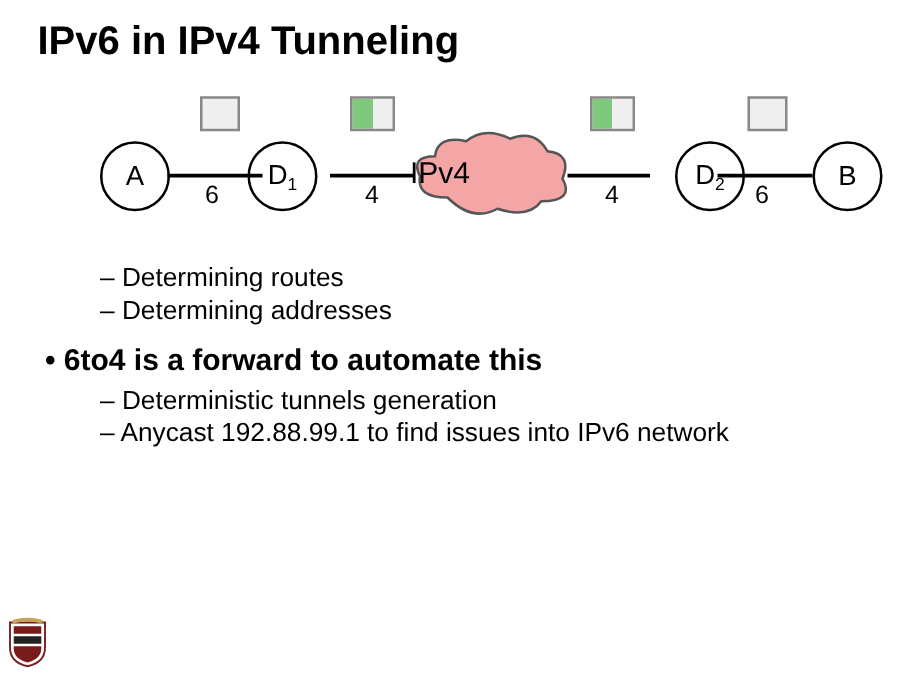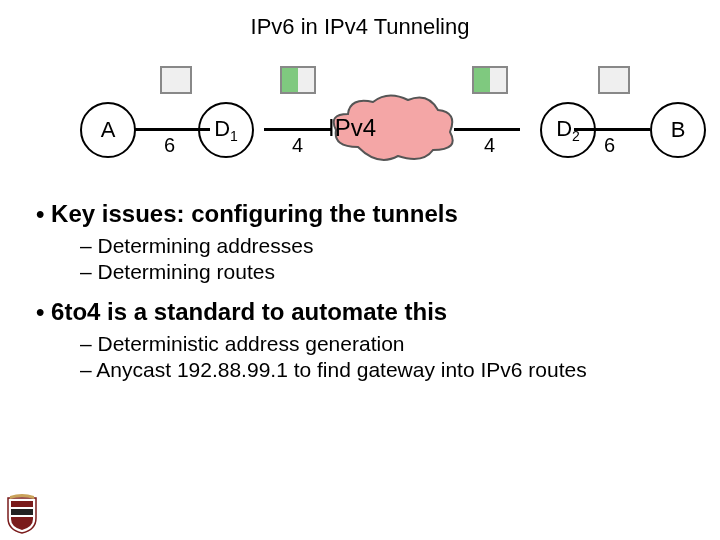--- a/index.html
+++ b/index.html
@@ -1,17 +1,17 @@
 <!DOCTYPE html>
 <html><head>
 <meta charset="utf-8">
 <style>
   body{margin:0;padding:0;width:720px;height:540px;background:#fff;font-family:Arial,Helvetica,sans-serif;color:#000;position:relative;overflow:hidden}
   .slide{padding:10px 30px 0 30px;box-sizing:border-box;width:100%;height:100%}
-  .title{font-size:22px;font-weight:normal;text-align:center;margin-top:4px;margin-bottom:22px}
+  .title{font-size:32px;font-weight:bold;margin-top:4px;margin-bottom:22px}
   .diagram{height:110px;position:relative;margin-bottom:28px}
   .node{position:absolute;width:52px;height:52px;border:2.5px solid #000;border-radius:50%;background:#fff;display:flex;align-items:center;justify-content:center;font-size:22px;top:40px}
   .node sub{font-size:14px;vertical-align:sub}
   .pkt{position:absolute;width:28px;height:24px;border:2px solid #888;background:#efefef;top:4px}
   .pkt.green{width:32px;background:linear-gradient(to right,#7fc97f 0 50%,#efefef 50% 100%)}
   .link{position:absolute;height:2.5px;background:#000;top:66px}
   .linklabel{position:absolute;top:72px;font-size:20px}
   .cloud{position:absolute;top:30px;left:298px;width:130px;height:74px}
   .cloud svg{width:100%;height:100%}
   .cloud .lbl{position:absolute;top:22px;left:0;width:100%;text-align:left;font-size:24px;font-weight:normal}
@@ -61,31 +61,30 @@
     <div class="link" style="left:234px;width:68px"></div>
     <div class="linklabel" style="left:262px">4</div>
     <div class="link" style="left:424px;width:66px"></div>
     <div class="linklabel" style="left:454px">4</div>
     <div class="link" style="left:544px;width:76px"></div>
     <div class="linklabel" style="left:574px">6</div>
   </div>
 
   <ul class="top">
     <li>
-      <span class="bullet-main">Key issues: configuring the tunnels</span>
       <ul class="sub">
+        <li>Determining routes</li>
         <li>Determining addresses</li>
-        <li>Determining routes</li>
       </ul>
     </li>
     <li>
-      <span class="bullet-main">6to4 is a standard to automate this</span>
+      <span class="bullet-main">6to4 is a forward to automate this</span>
       <ul class="sub">
-        <li>Deterministic address generation</li>
-        <li>Anycast 192.88.99.1 to find gateway into IPv6 routes</li>
+        <li>Deterministic tunnels generation</li>
+        <li>Anycast 192.88.99.1 to find issues into IPv6 network</li>
       </ul>
     </li>
   </ul>
 </div>
 
 <div class="crest">
   <svg viewBox="0 0 32 40">
       <path d="M2 4 H30 V24 Q30 36 16 39 Q2 36 2 24 Z" fill="#fff" stroke="#7a1b1b" stroke-width="1.5"></path>
       <rect x="5" y="7" width="22" height="6" fill="#7a1b1b"></rect>
       <rect x="5" y="15" width="22" height="6" fill="#222"></rect>

